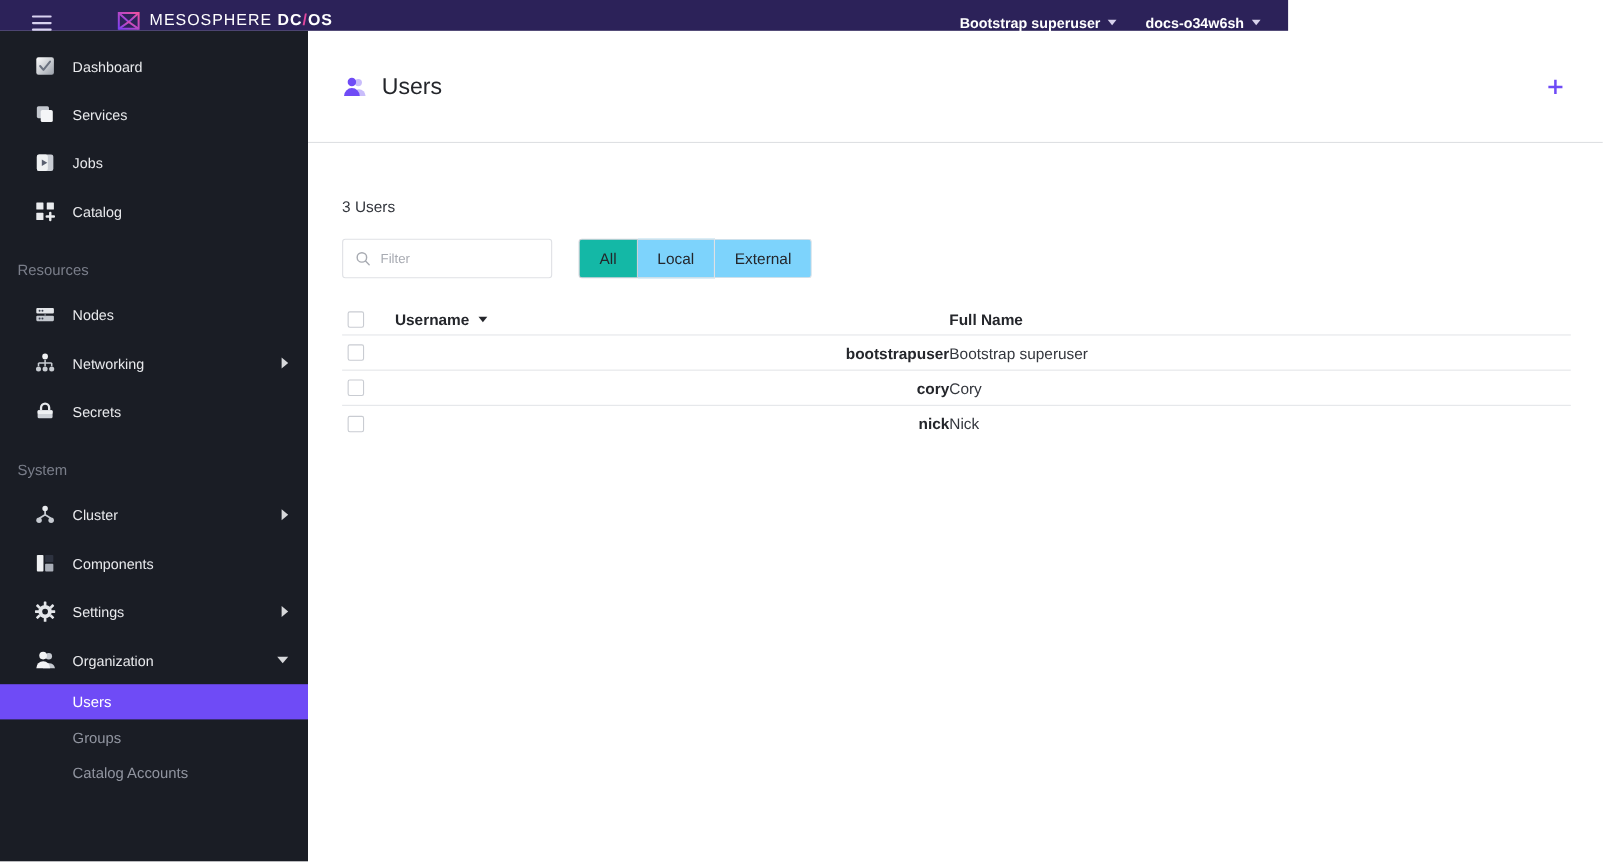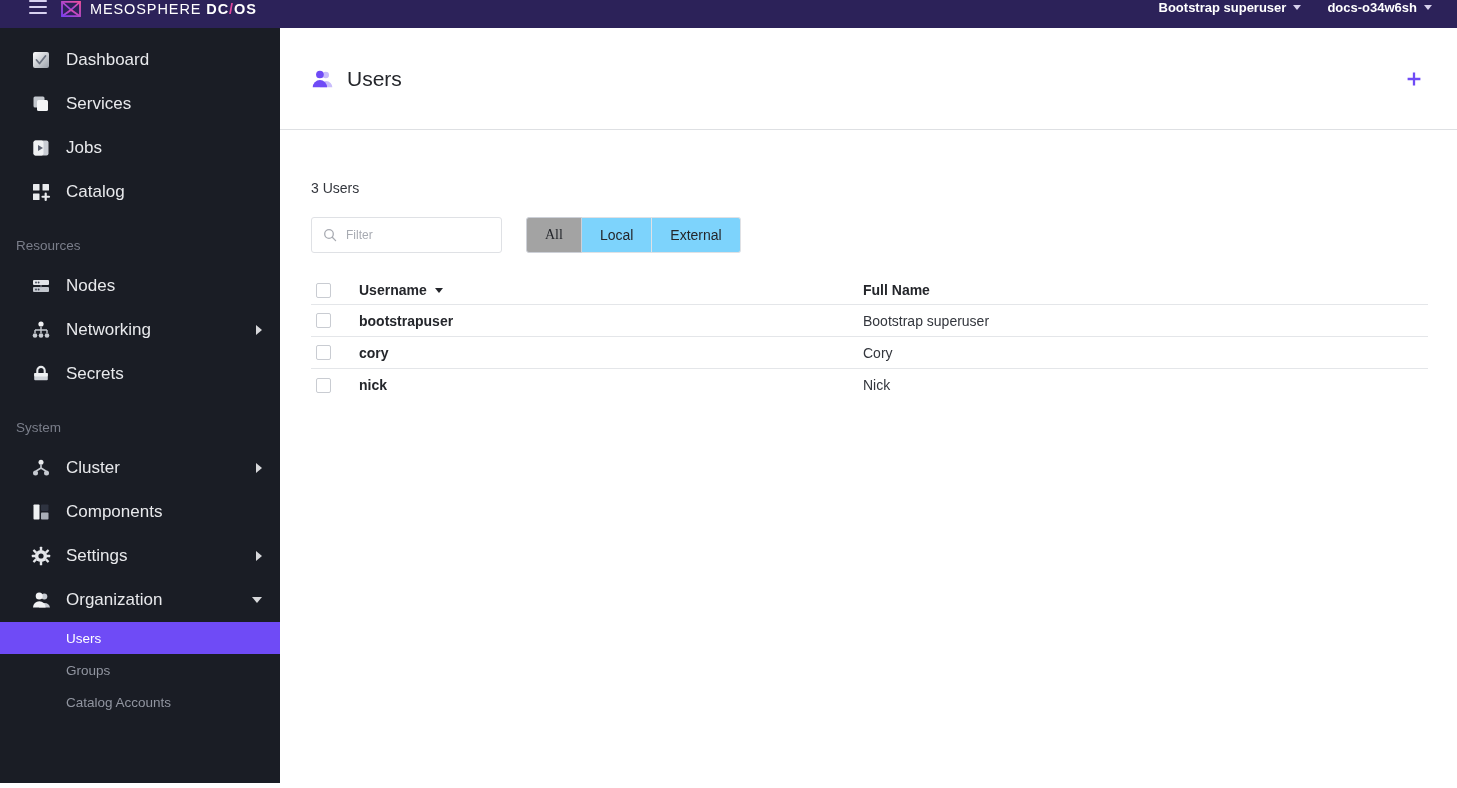--- a/index.html
+++ b/index.html
@@ -10,26 +10,27 @@
     overflow: hidden;
     background: #ffffff;
     font-family: "Liberation Sans", sans-serif;
     -webkit-font-smoothing: antialiased;
   }
 
   
   .topbar {
     position: absolute;
     top: 0; left: 0;
-    width: 1457px;
+    width: 1171px;
     height: 28px;
     background: #2C2259;
     display: flex;
-    align-items: flex-start;
+    align-items: flex-end;
     z-index: 30;
+    gap: 46px;
   }
   .hamburger {
     width: 18px;
     height: 14px;
     margin-left: 29px;
     display: flex;
     flex-direction: column;
     justify-content: space-between;
     cursor: pointer;
   }
@@ -103,21 +104,21 @@
   }
   .nav-icon {
     width: 22px; height: 22px;
     margin-right: 14px;
     flex: 0 0 22px;
     display: flex;
     align-items: center;
     justify-content: center;
   }
   .nav-label {
-    font-size: 17px;
+    font-size: 13px;
     color: #E8E9EC;
     font-weight: 400;
     white-space: nowrap;
   }
   .nav-arrow {
     margin-left: auto;
     width: 0; height: 0;
     border-top: 5px solid transparent;
     border-bottom: 5px solid transparent;
     border-left: 6px solid #D7D8DB;
@@ -243,23 +244,22 @@
   .seg-btn:first-child {
     border-left-width: 1px;
     border-top-left-radius: 3px;
     border-bottom-left-radius: 3px;
   }
   .seg-btn:last-child {
     border-top-right-radius: 3px;
     border-bottom-right-radius: 3px;
   }
   .seg-btn.active {
-    background: #a3a3a3;
+    background: #14b8a6;
     border-color: #CDD0D7;
-    font-family: Liberation Serif, serif;
   }
 
   
   .table { width: 1117px; margin-top: 23px; }
   .trow {
     display: flex;
     align-items: center;
     height: 32px;
     border-bottom: 1px solid #E4E6E9;
   }
@@ -272,21 +272,21 @@
     padding-left: 5px;
   }
   .cbx {
     width: 15px; height: 15px;
     border: 1px solid #C9CCD2;
     border-radius: 2px;
     background: #fff;
     cursor: pointer;
     display: block;
   }
-  .cell-user { flex: 0 0 504px; }
+  .cell-user { flex: 0 0 504px; text-align: right; }
   .cell-name { flex: 1 1 auto; }
   .th {
     font-size: 14px;
     font-weight: 700;
     color: #24262B;
     display: flex;
     align-items: center;
     white-space: nowrap;
   }
   .sort-caret {

